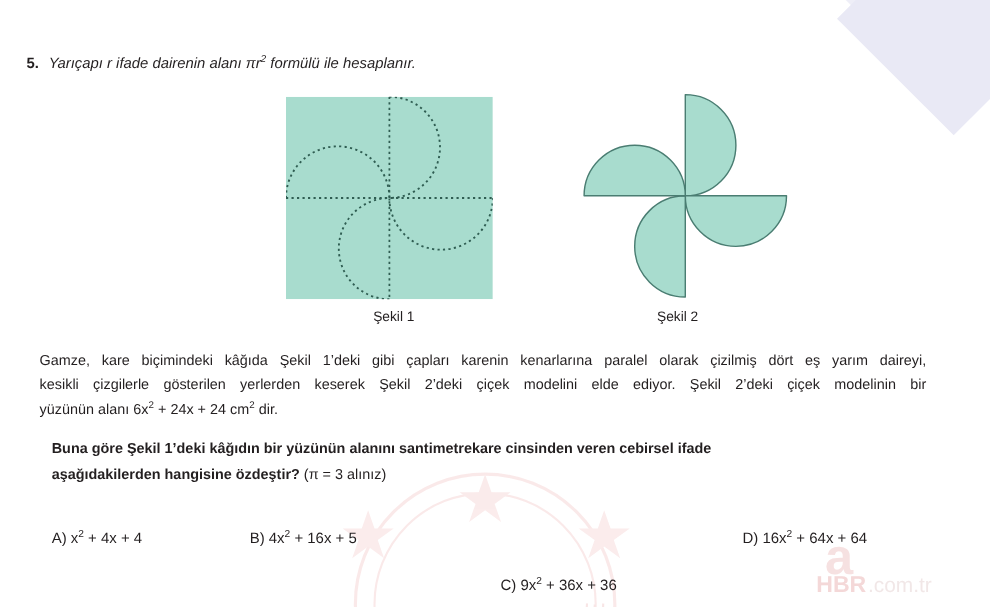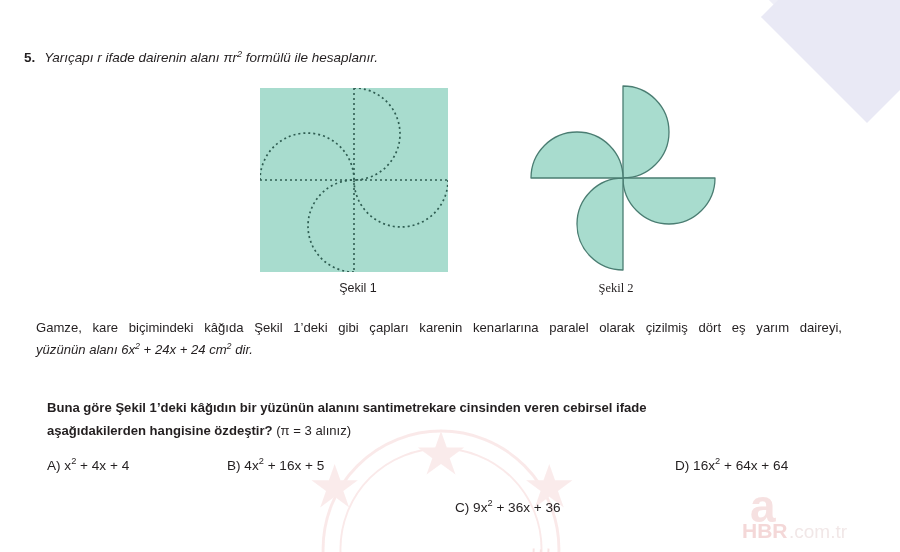--- a/index.html
+++ b/index.html
@@ -113,61 +113,60 @@
     top: 0px;
   }
   .figure-caption {
     position: absolute;
     font-size: 12.5px;
     color: #231f20;
     text-align: center;
     width: 190px;
   }
   #figure-1-caption { left: 246px; top: 197px; }
-  #figure-2-caption { left: 504px; top: 197px; font-family: Liberation Serif, serif; }
+  #figure-2-caption { left: 504px; top: 197px; }
 
   
   #body-paragraph {
     position: absolute;
     left: 36px;
     top: 317px;
     width: 806px;
     font-size: 13.1px;
     line-height: 22px;
     text-align: justify;
   }
   #body-paragraph .line {
     display: block;
     text-align: justify;
     text-align-last: justify;
     white-space: nowrap;
   }
   #body-paragraph .line.last {
     text-align-last: left;
-    font-style: italic;
   }
 
   #question-prompt {
     position: absolute;
     left: 47px;
     top: 396px;
     width: 810px;
     font-size: 13.1px;
     line-height: 23px;
     font-weight: bold;
   }
   #question-prompt .normal {
     font-weight: normal;
   }
 
   
   #options-row {
     position: absolute;
     left: 47px;
-    top: 458px;
+    top: 482px;
     width: 820px;
     height: 24px;
     font-size: 13.6px;
   }
   .option {
     position: absolute;
     white-space: nowrap;
     top: 0;
   }
   #option-a { left: 0px; }
@@ -242,20 +241,21 @@
         </g>
       </svg>
     </div>
 
     <div class="figure-caption" id="figure-1-caption">Şekil 1</div>
     <div class="figure-caption" id="figure-2-caption">Şekil 2</div>
   </div>
 
   <div id="body-paragraph">
     <span class="line">Gamze, kare biçimindeki kâğıda Şekil 1’deki gibi çapları karenin kenarlarına paralel olarak çizilmiş dört eş yarım daireyi,</span>
+    <span class="line">kesikli çizgilerle gösterilen yerlerden keserek Şekil 2’deki çiçek modelini elde ediyor. Şekil 2’deki çiçek modelinin bir</span>
     <span class="line last"><span>yüzünün alanı 6x</span><span class="sup">2</span><span> + 24x + 24 cm</span><span class="sup">2</span><span> dir.</span></span>
   </div>
 
   <div id="question-prompt">
     <div>Buna göre Şekil 1’deki kâğıdın bir yüzünün alanını santimetrekare cinsinden veren cebirsel ifade</div>
     <div><span>aşağıdakilerden hangisine özdeştir?</span><span class="normal"> (π = 3 alınız)</span></div>
   </div>
 
   <div id="options-row">
     <div class="option" id="option-a"><span>A) x</span><span class="sup">2</span><span> + 4x + 4</span></div>

